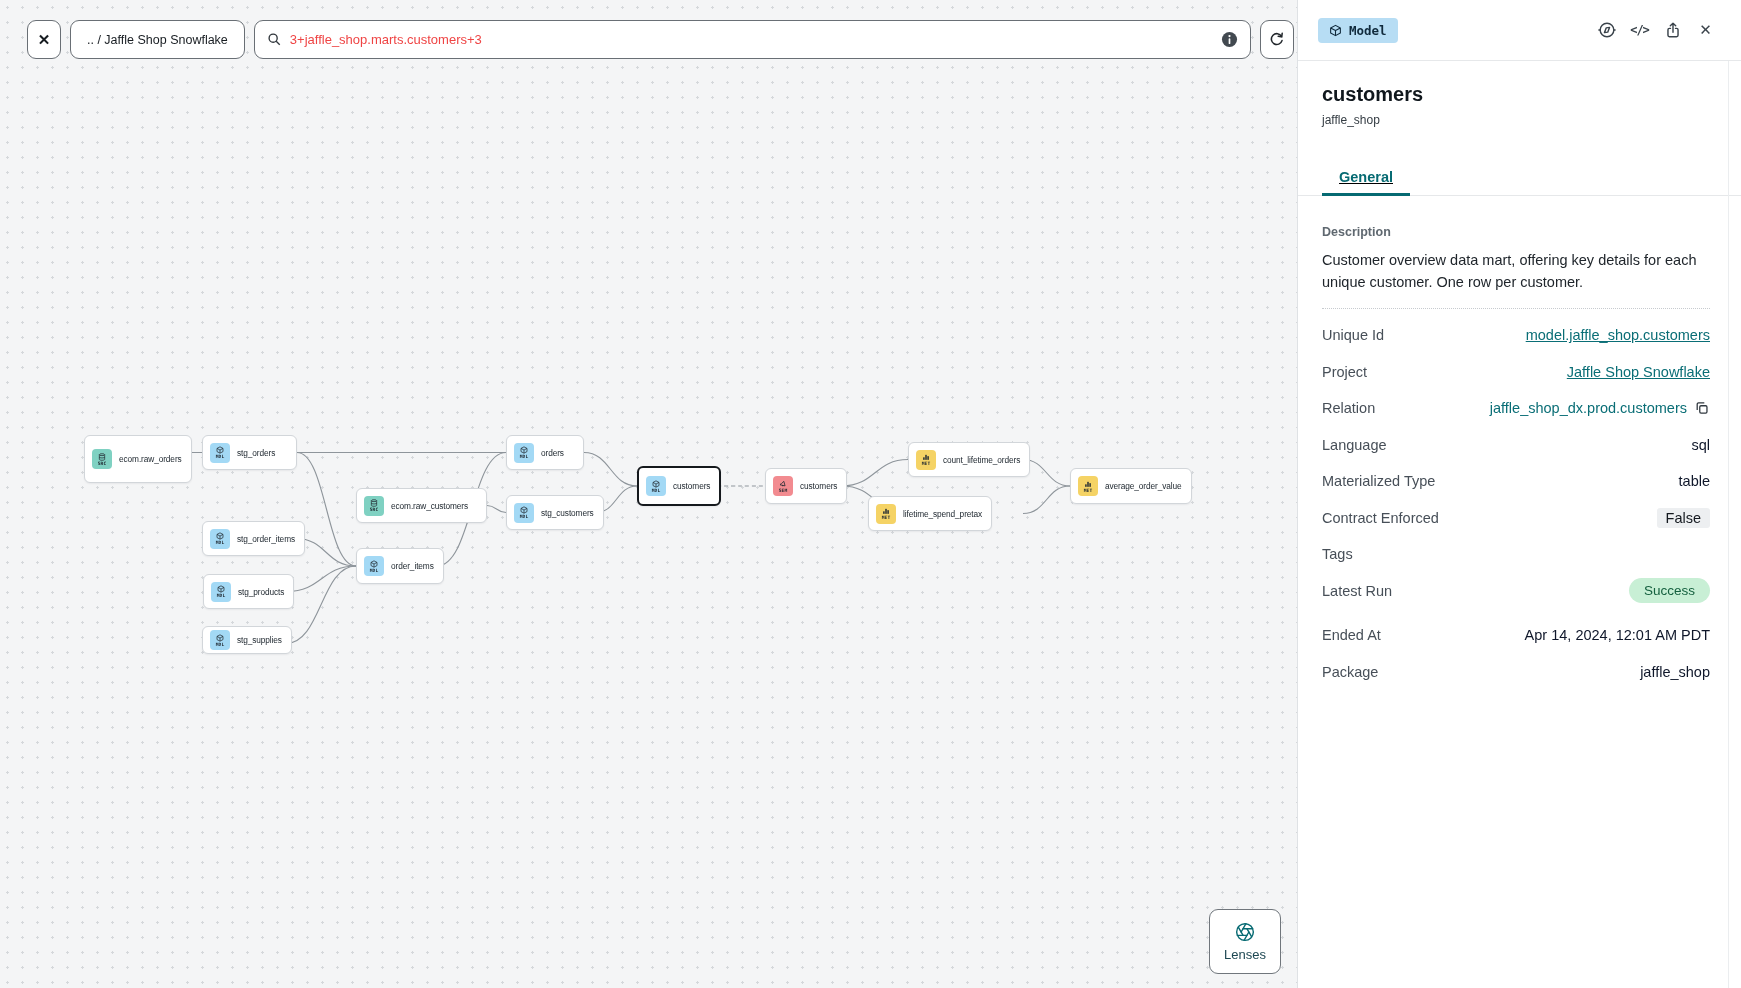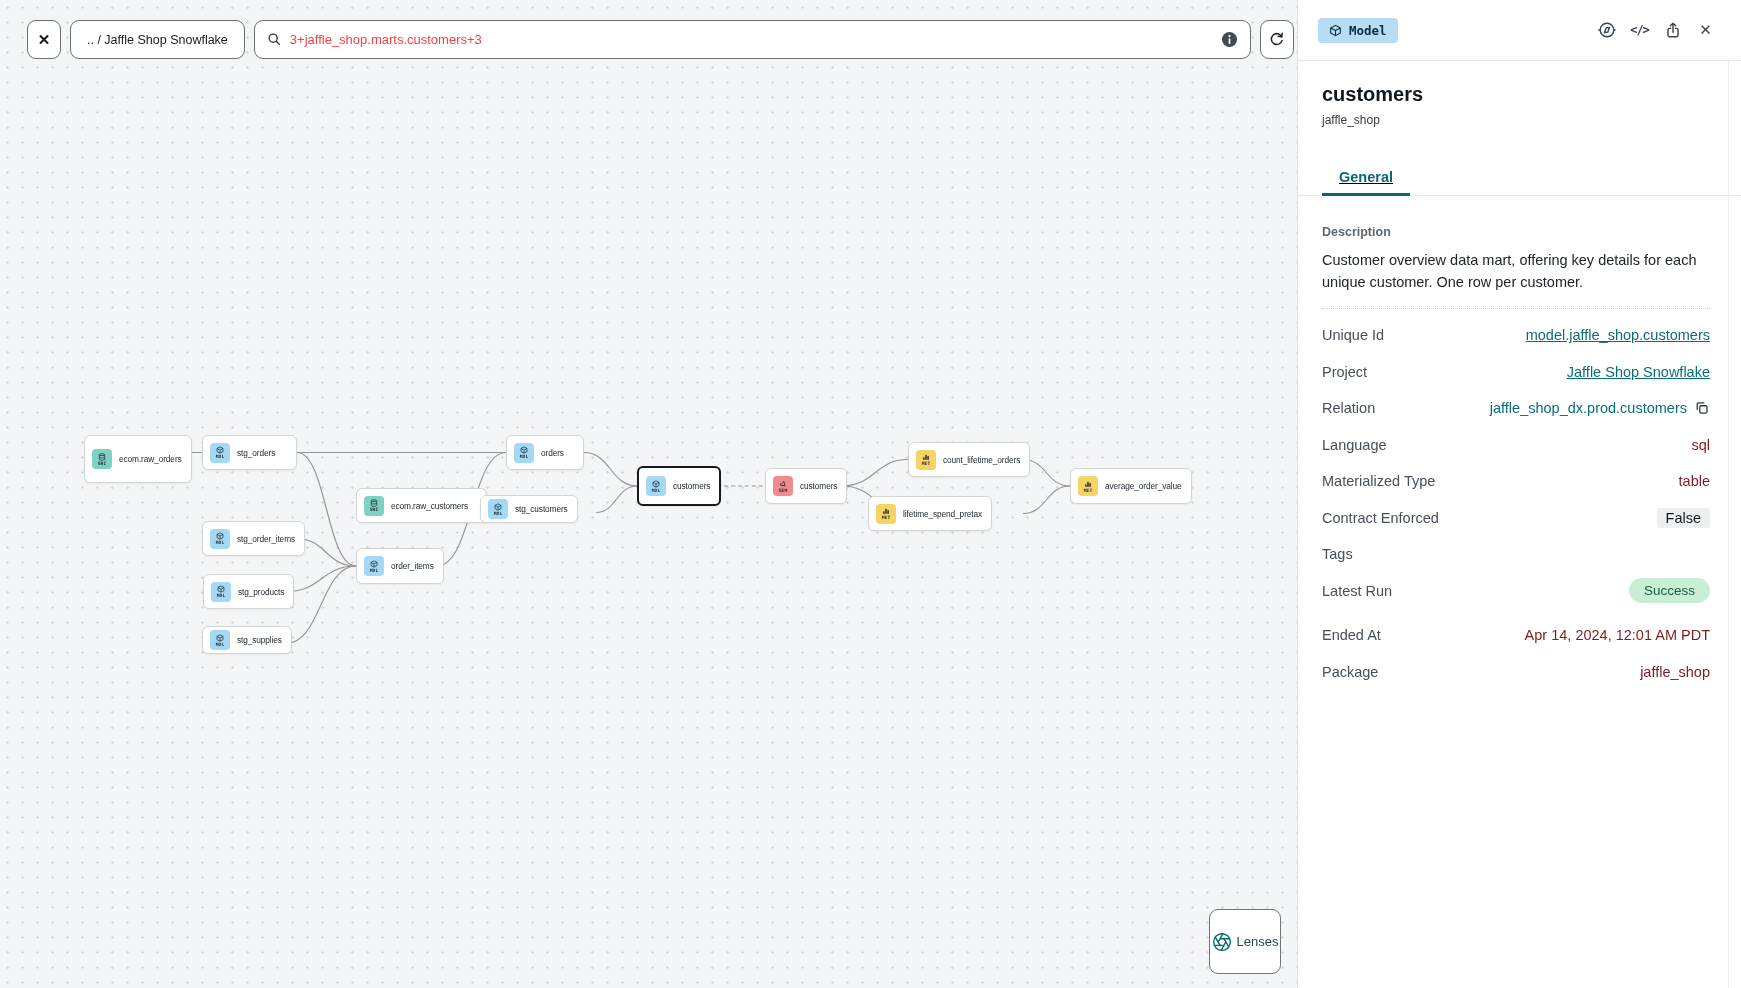--- a/index.html
+++ b/index.html
@@ -52,21 +52,21 @@
   .node.semantic .node-icon { background:var(--semantic_icon_bg); }
   .node.metric   .node-icon { background:var(--metric_icon_bg); }
   .node-icon svg { width:8px; height:8px; display:block; }
   .node-badge { font-family:"DejaVu Sans Mono",monospace; font-size:4.6px; font-weight:700; line-height:5px; color:#1d262e; }
   .node-label { font-size:8.3px; color:#1b242c; white-space:nowrap; letter-spacing:-0.1px; }
 
   
   .lenses {
     position:absolute; left:1209px; top:909px; width:72px; height:65px;
     background:#fff; border:1.5px solid #70767c; border-radius:9px;
-    display:flex; flex-direction:row; align-items:center; justify-content:center; gap:5px; cursor:pointer;
+    display:flex; flex-direction:column; align-items:center; justify-content:center; gap:5px; cursor:pointer;
   }
   .lenses svg { width:20px; height:20px; stroke:var(--accent_teal); stroke-width:1.7; fill:none; stroke-linecap:round; }
   .lenses-label { font-size:13px; color:#1d4752; }
 
   
   .panel { width:444px; flex:none; background:#fff; border-left:1px solid #dfe2e5; position:relative; }
   .scroll-gutter { position:absolute; top:61px; bottom:0; right:12px; border-left:1px solid #ebedef; }
   .panel-header {
     height:61px; display:flex; align-items:center; padding:0 22px 0 20px;
     border-bottom:1px solid #e6e8ea;
@@ -103,21 +103,21 @@
 
   .desc-label { margin-top:29px; font-size:12.5px; font-weight:700; color:#5f6870; }
   .desc-text { margin-top:10px; font-size:14.5px; line-height:1.55; color:#20262c; }
   .dotted-hr { margin-top:14px; border:none; border-top:1.5px dotted #c7cbcf; }
 
   .field-list { margin-top:8px; }
   .frow { display:flex; justify-content:space-between; align-items:center; min-height:36.5px; }
   .frow.spaced { margin-top:8px; }
   .f-label { font-size:14.5px; color:#474f58; flex:none; }
   .f-valwrap { display:flex; align-items:center; gap:7px; }
-  .f-value { font-size:14.5px; color:#7f1d1d; text-align:right; }
+  .f-value { font-size:14.5px; color:#0f172a; text-align:right; }
   .f-value.link-underline { color:#0a6e76; text-decoration:underline; cursor:pointer; }
   .f-value.link { color:#0a6e76; cursor:pointer; }
   .f-value.chip { background:#edeff1; border-radius:3px; padding:2px 9px; color:#14191f; }
   .f-value.badge-success {
     background:var(--success_bg); color:var(--success_text);
     border-radius:15px; padding:5px 15px; font-size:13.5px;
   }
   .copy-btn { width:16px; height:16px; cursor:pointer; flex:none; }
   .copy-btn svg { width:16px; height:16px; stroke:#30383f; stroke-width:1.6; fill:none; stroke-linejoin:round; }
 </style>
@@ -269,21 +269,21 @@
   </div>
     <div class="node model" style="left: 506px; top: 435px; min-width: 78px; height: 35px;">
     <span class="node-icon">
       <svg>
           <use href="#g-model"></use>
         </svg>
       <span class="node-badge">MDL</span>
     </span>
     <span class="node-label">orders</span>
   </div>
-    <div class="node model" style="left: 480px; top: 495px; min-width: 90px; height: 28px;">
+    <div class="node model" style="left: 506px; top: 495px; min-width: 90px; height: 35px;">
     <span class="node-icon">
       <svg>
           <use href="#g-model"></use>
         </svg>
       <span class="node-badge">MDL</span>
     </span>
     <span class="node-label">stg_customers</span>
   </div>
     <div class="node model selected" style="left: 637px; top: 466px; min-width: 80px; height: 40px;">
     <span class="node-icon">

